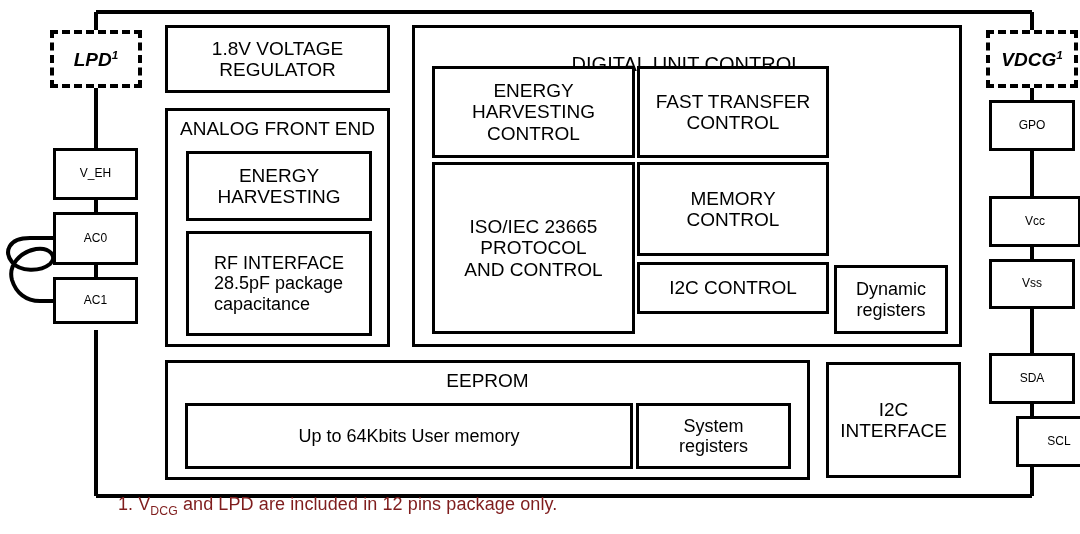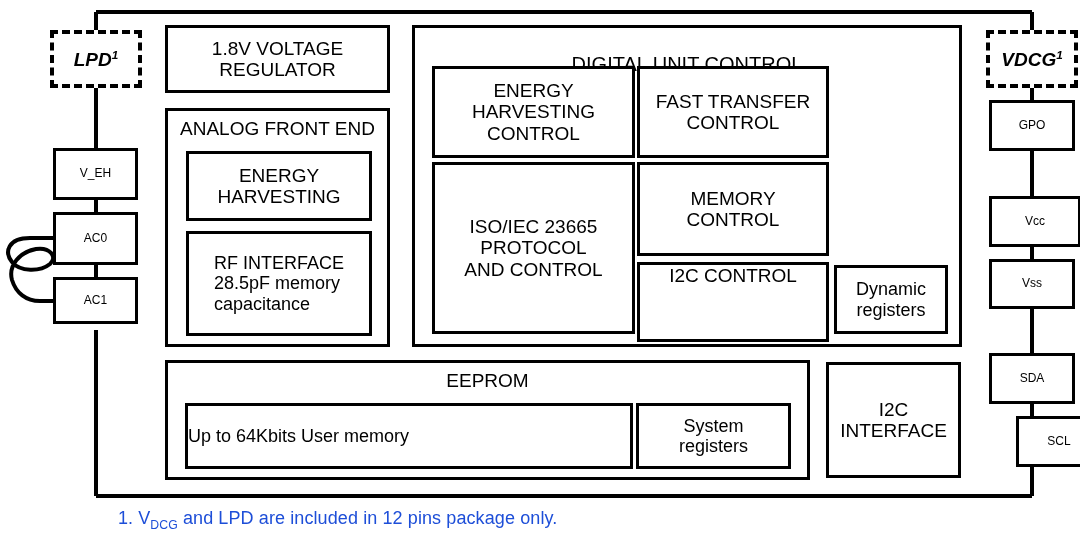--- a/index.html
+++ b/index.html
@@ -68,23 +68,23 @@
     font-size: 19px;
   }
   .sup {
     font-size: 0.62em;
     vertical-align: super;
     font-style: italic;
   }
   .footnote {
     position: absolute;
     left: 118px;
-    top: 508px;
+    top: 494px;
     font-size: 18px;
-    color: #1d4ed8;
+    color: #7f1d1d;
     letter-spacing: 0.1px;
     white-space: nowrap;
   }
   .footnote .sub {
     font-size: 0.68em;
     vertical-align: sub;
   }
   .footnote .num {
     margin-right: 5px;
   }
@@ -182,21 +182,21 @@
     <div class="inner-wrap" style="left:18px; top:40px; width:186px; height:70px; display:flex; align-items:center; justify-content:center; text-align:center;">
       <div class="t19">
         <div>ENERGY</div>
         <div>HARVESTING</div>
       </div>
     </div>
 
     <div class="inner-wrap" style="left:18px; top:120px; width:186px; height:105px; display:flex; align-items:center; justify-content:center; text-align:left;">
       <div class="t18">
         <div>RF INTERFACE</div>
-        <div>28.5pF memory</div>
+        <div>28.5pF package</div>
         <div>capacitance</div>
       </div>
     </div>
   </div>
 
   <div class="box" style="left:412px; top:25px; width:550px; height:322px; display:block;">
     <div class="label-top t20" style="top:25px;">DIGITAL UNIT CONTROL</div>
 
     <div class="inner-wrap" style="left:17px; top:38px; width:203px; height:92px; display:flex; align-items:center; justify-content:center; text-align:center;">
       <div class="t19">
@@ -222,38 +222,38 @@
       </div>
     </div>
 
     <div class="inner-wrap" style="left:222px; top:134px; width:192px; height:94px; display:flex; align-items:center; justify-content:center; text-align:center;">
       <div class="t19">
         <div>MEMORY</div>
         <div>CONTROL</div>
       </div>
     </div>
 
-    <div class="inner-wrap" style="left:222px; top:234px; width:192px; height:80px; display:flex; justify-content:center; text-align:center;">
+    <div class="inner-wrap" style="left:222px; top:234px; width:192px; height:52px; display:flex; align-items:center; justify-content:center; text-align:center;">
       <div class="t19">
         <div>I2C CONTROL</div>
       </div>
     </div>
 
     <div class="inner-wrap" style="left:419px; top:237px; width:114px; height:69px; display:flex; align-items:center; justify-content:center; text-align:center;">
       <div class="t18">
         <div>Dynamic</div>
         <div>registers</div>
       </div>
     </div>
   </div>
 
   <div class="box" style="left:165px; top:360px; width:645px; height:120px; display:block;padding-left:34px;">
     <div class="label-top t19" style="top:8px;">EEPROM</div>
 
-    <div class="inner-wrap" style="left:17px; top:40px; width:448px; height:66px; display:flex; align-items:center; text-align:center;">
+    <div class="inner-wrap" style="left:17px; top:40px; width:448px; height:66px; display:flex; align-items:center; justify-content:center; text-align:center;">
       <div class="t18">
         <div>Up to 64Kbits User memory</div>
       </div>
     </div>
 
     <div class="inner-wrap" style="left:468px; top:40px; width:155px; height:66px; display:flex; align-items:center; justify-content:center; text-align:center;">
       <div class="t18">
         <div>System</div>
         <div>registers</div>
       </div>

